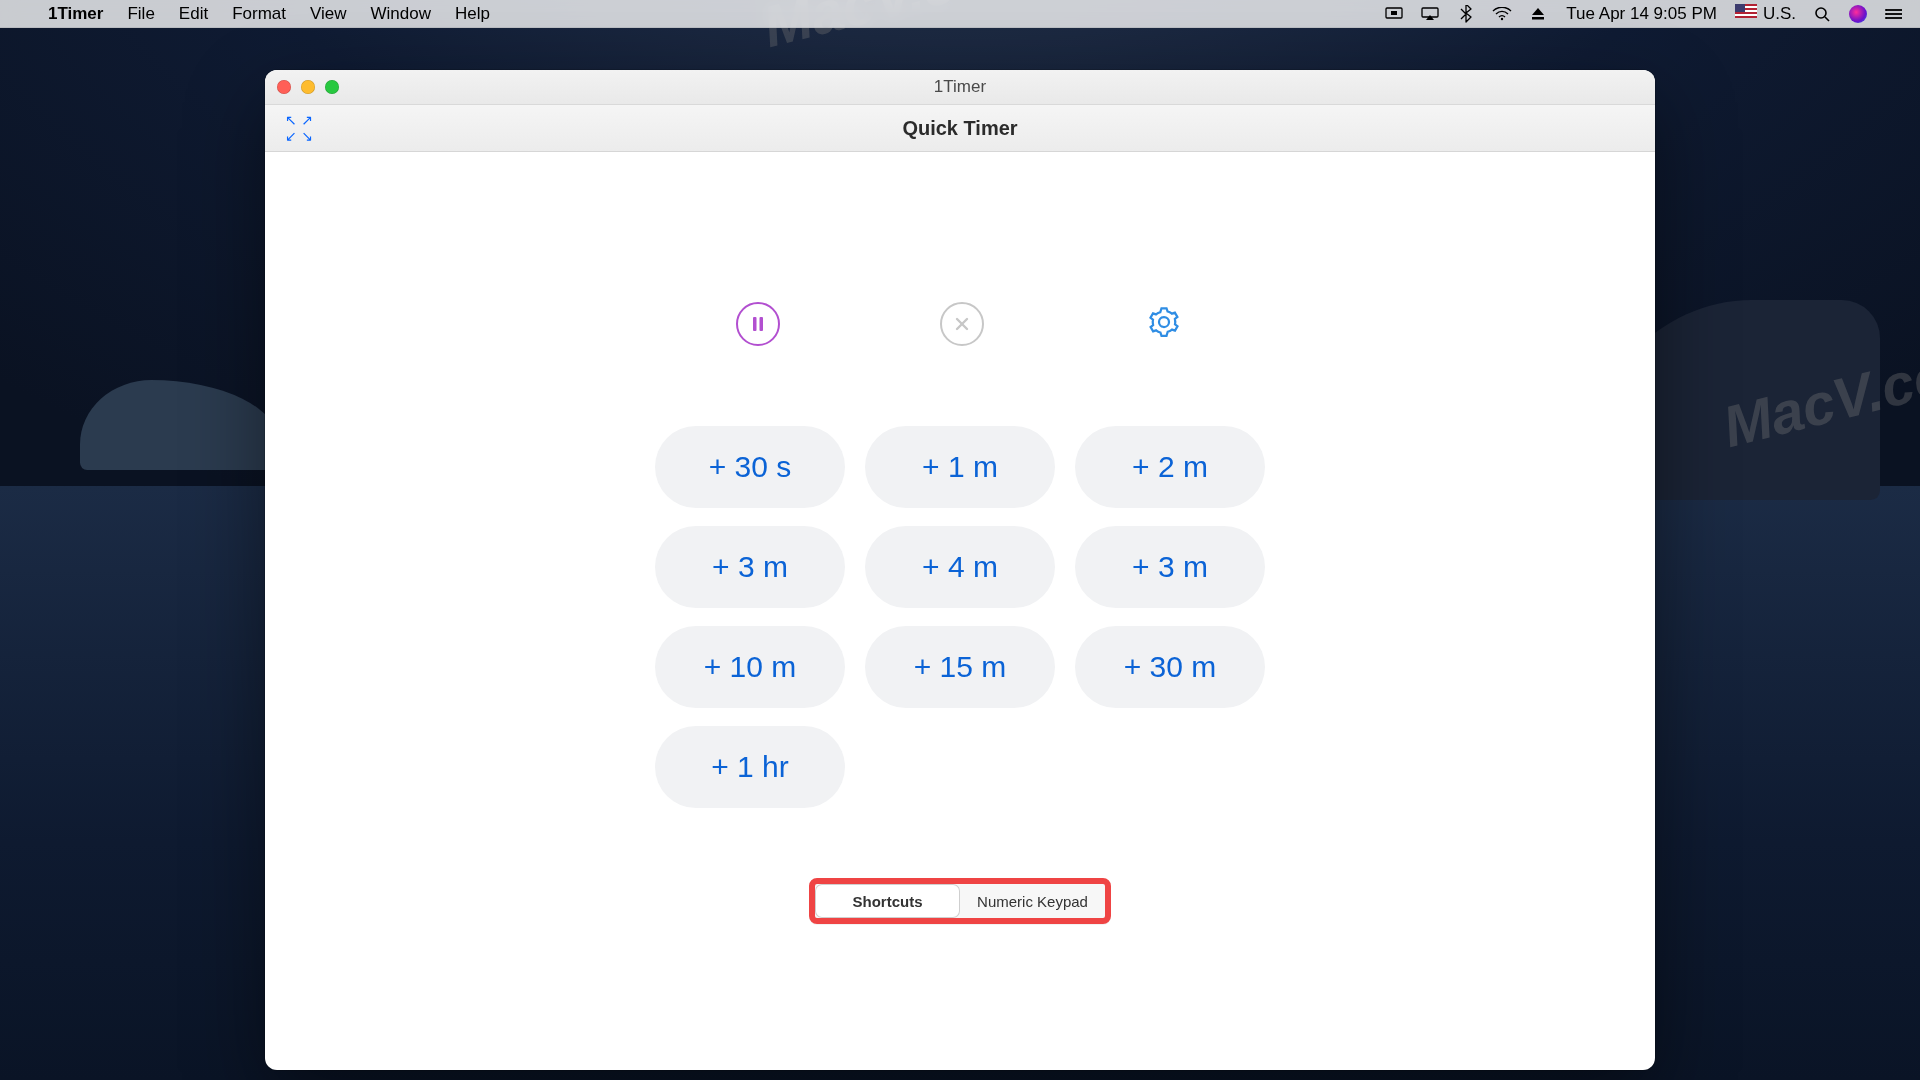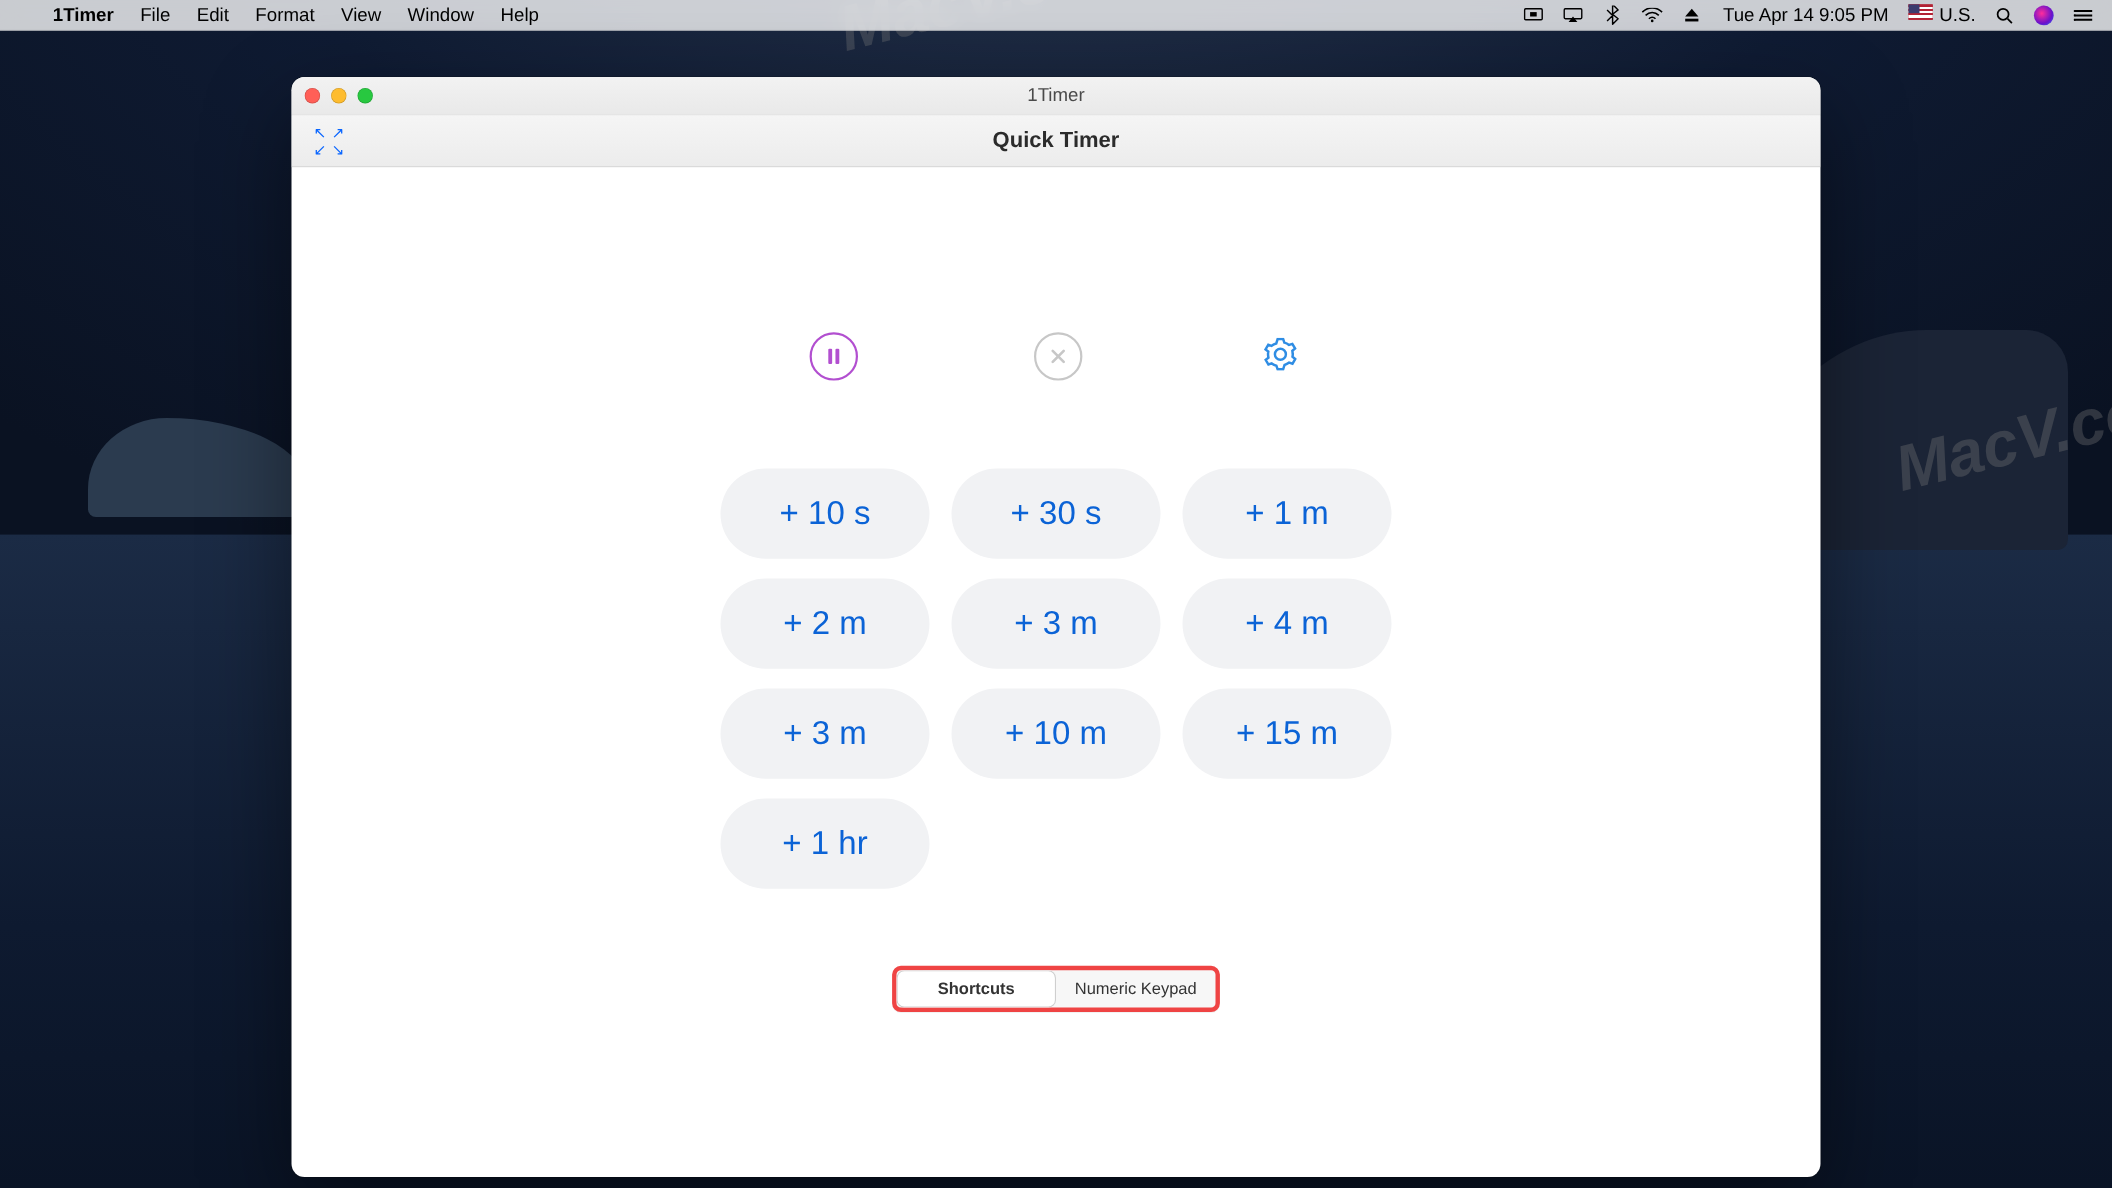--- a/index.html
+++ b/index.html
@@ -215,21 +215,21 @@
     font-weight: 500;
     color: #0b63d6;
     cursor: default;
   }
 
   
   .segmented {
     margin: 70px auto 0 auto;
     width: 290px;
     height: 34px;
-    border: 4px solid #ef4444;
+    border: 6px solid #ef4444;
     border-radius: 8px;
     background: #f7f7f7;
     display: flex;
     overflow: hidden;
     box-shadow: 0 1px 0 rgba(0,0,0,.05);
     font-size: 15px;
   }
   .segmented .seg {
     flex: 1;
     display: flex;
@@ -374,29 +374,29 @@
       <div class="ctrl-btn ctrl-gear" title="Settings">
         <span>
           <svg width="30" height="30" viewBox="0 0 24 24">
               <path fill="none" stroke="currentColor" stroke-width="1.8" d="M12 8a4 4 0 100 8 4 4 0 000-8zm9 4c0 .7-.1 1.3-.2 1.9l2 1.6-2 3.4-2.4-.8c-1 .8-2.1 1.4-3.4 1.7L14 23h-4l-.9-2.6c-1.3-.3-2.4-.9-3.4-1.7l-2.4.8-2-3.4 2-1.6C3.1 13.3 3 12.7 3 12s.1-1.3.2-1.9l-2-1.6 2-3.4 2.4.8c1-.8 2.1-1.4 3.4-1.7L10 1h4l.9 2.6c1.3.3 2.4.9 3.4 1.7l2.4-.8 2 3.4-2 1.6c.1.6.2 1.2.2 1.9z"></path>
             </svg>
         </span>
       </div>
     </div>
 
     <div class="quick-grid">
-      <div class="pill">+ 10 s</div>
       <div class="pill">+ 30 s</div>
       <div class="pill">+ 1 m</div>
       <div class="pill">+ 2 m</div>
       <div class="pill">+ 3 m</div>
       <div class="pill">+ 4 m</div>
       <div class="pill">+ 3 m</div>
       <div class="pill">+ 10 m</div>
       <div class="pill">+ 15 m</div>
+      <div class="pill">+ 30 m</div>
       <div class="pill">+ 1 hr</div>
     </div>
 
     <div class="segmented">
       <div class="seg active">Shortcuts</div>
       <div class="seg">Numeric Keypad</div>
     </div>
 
   </div>
 </div>

